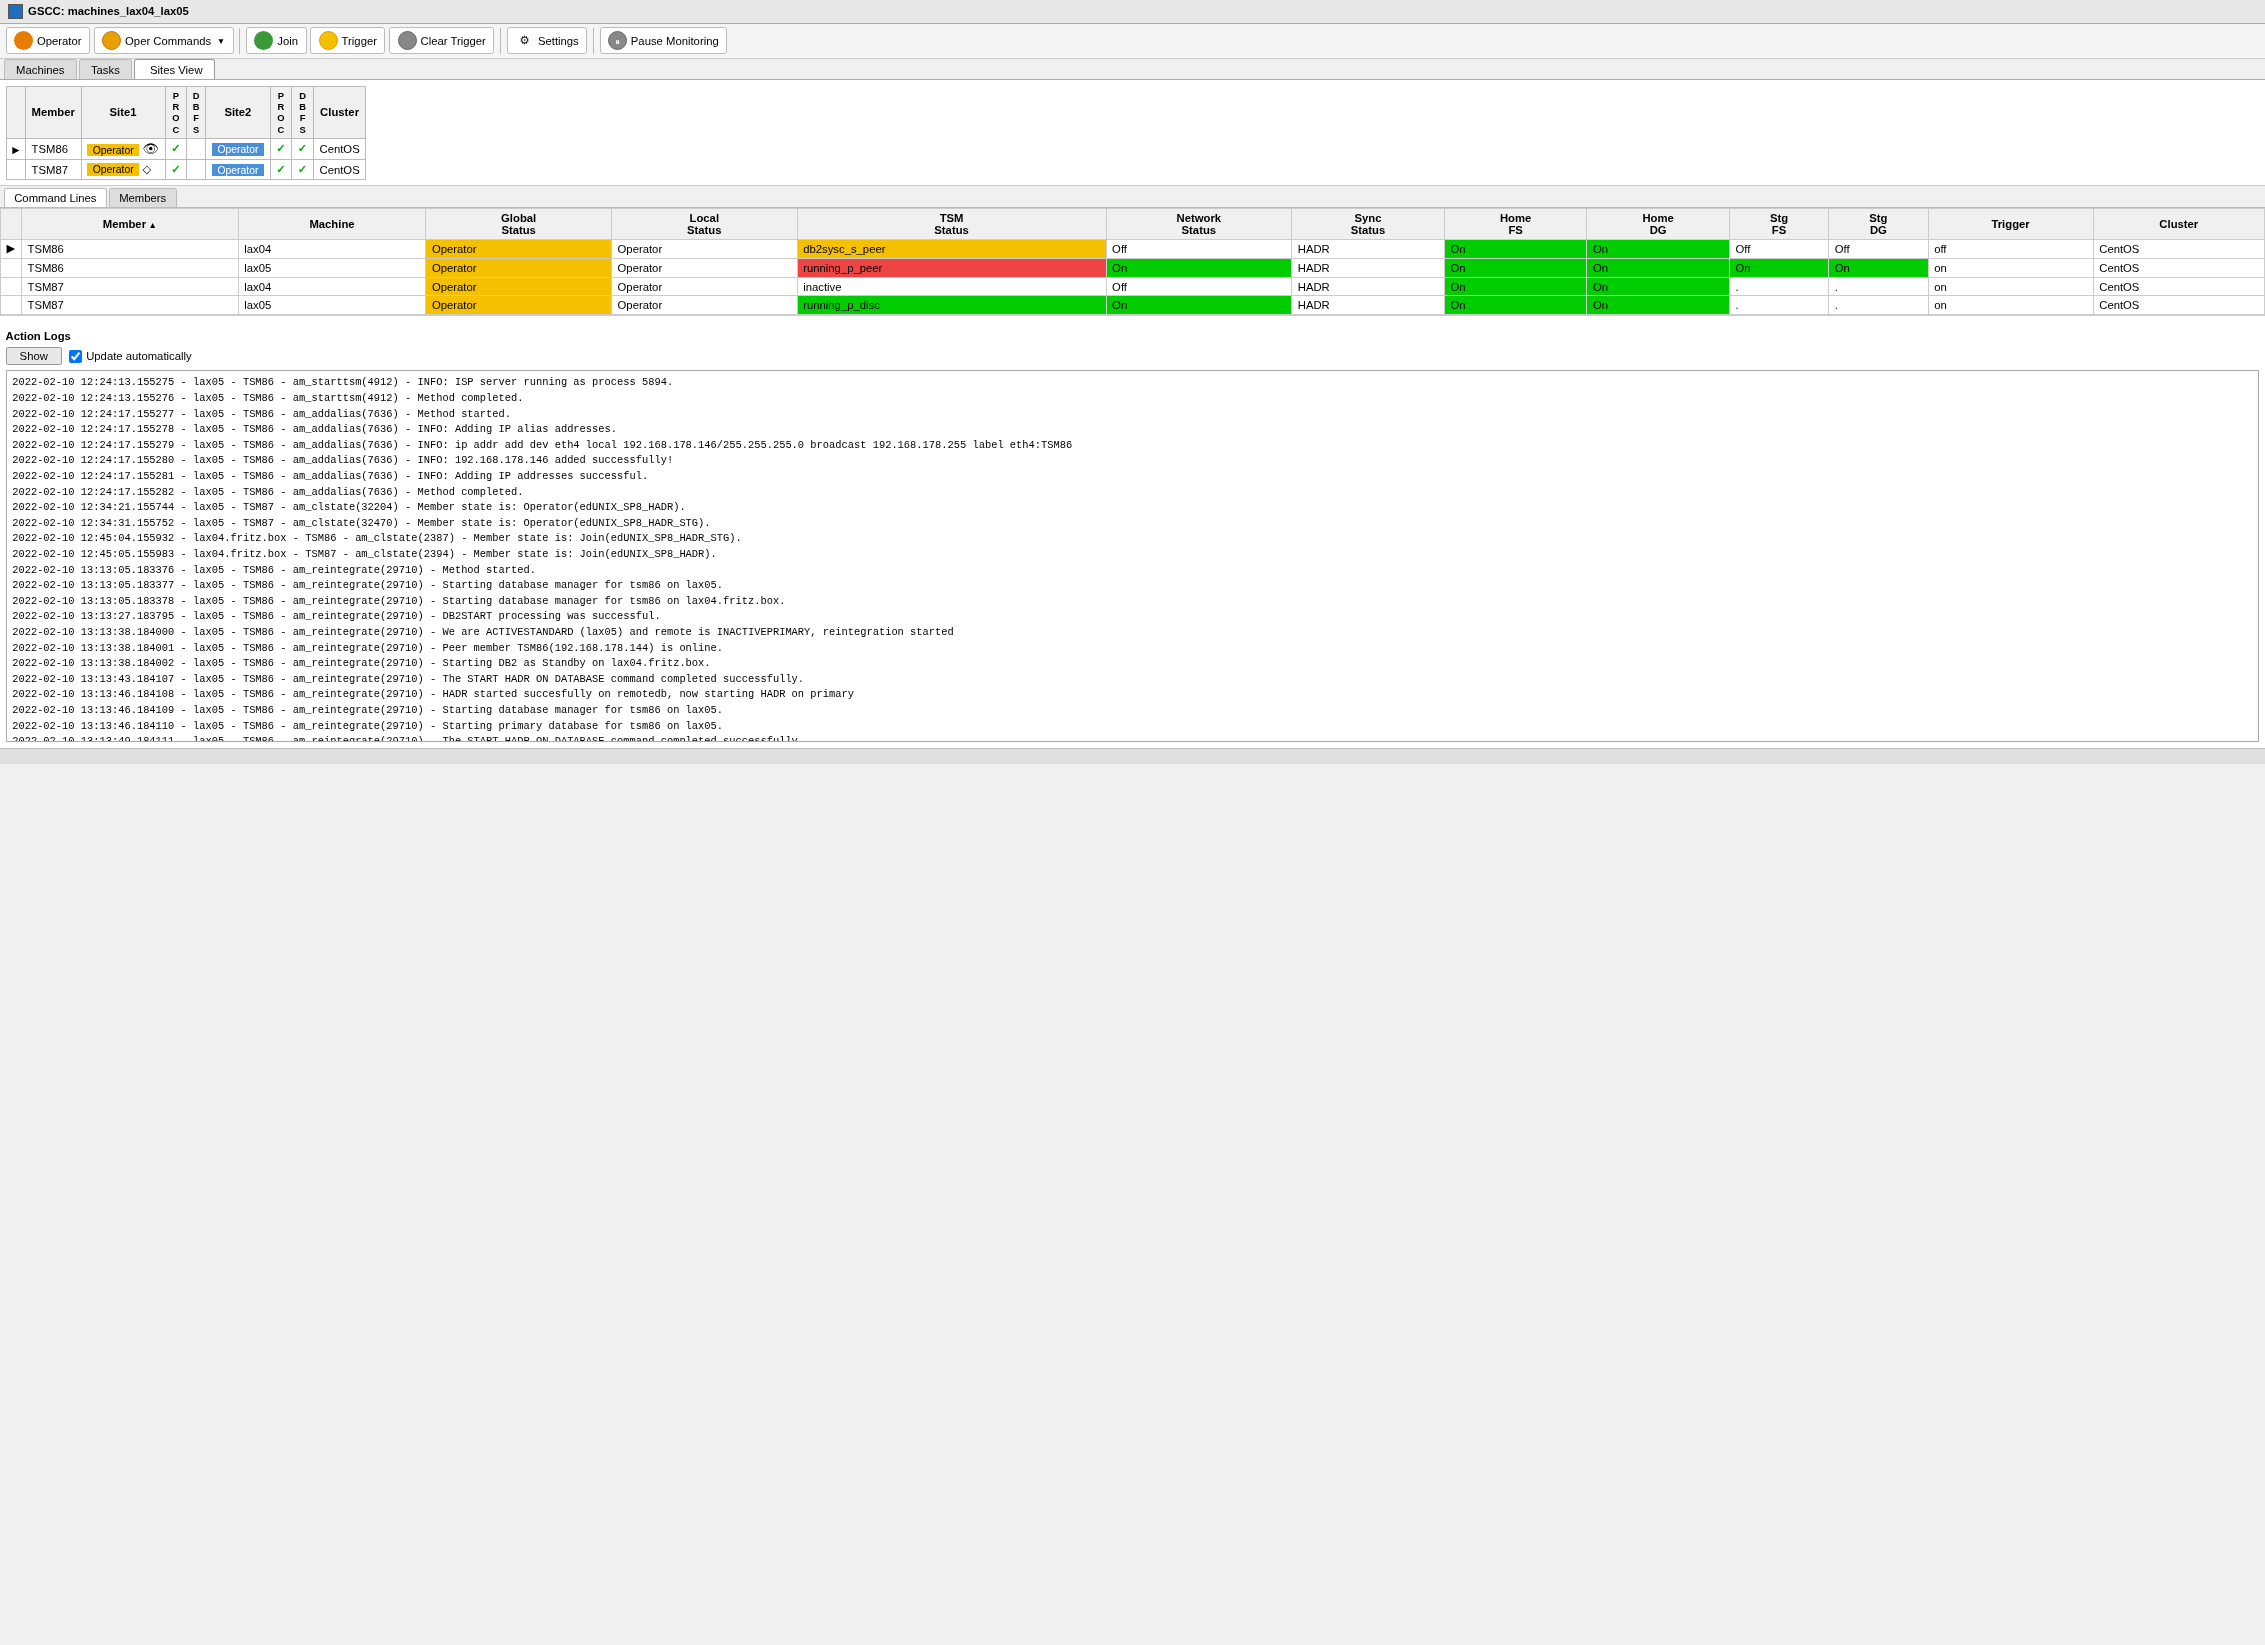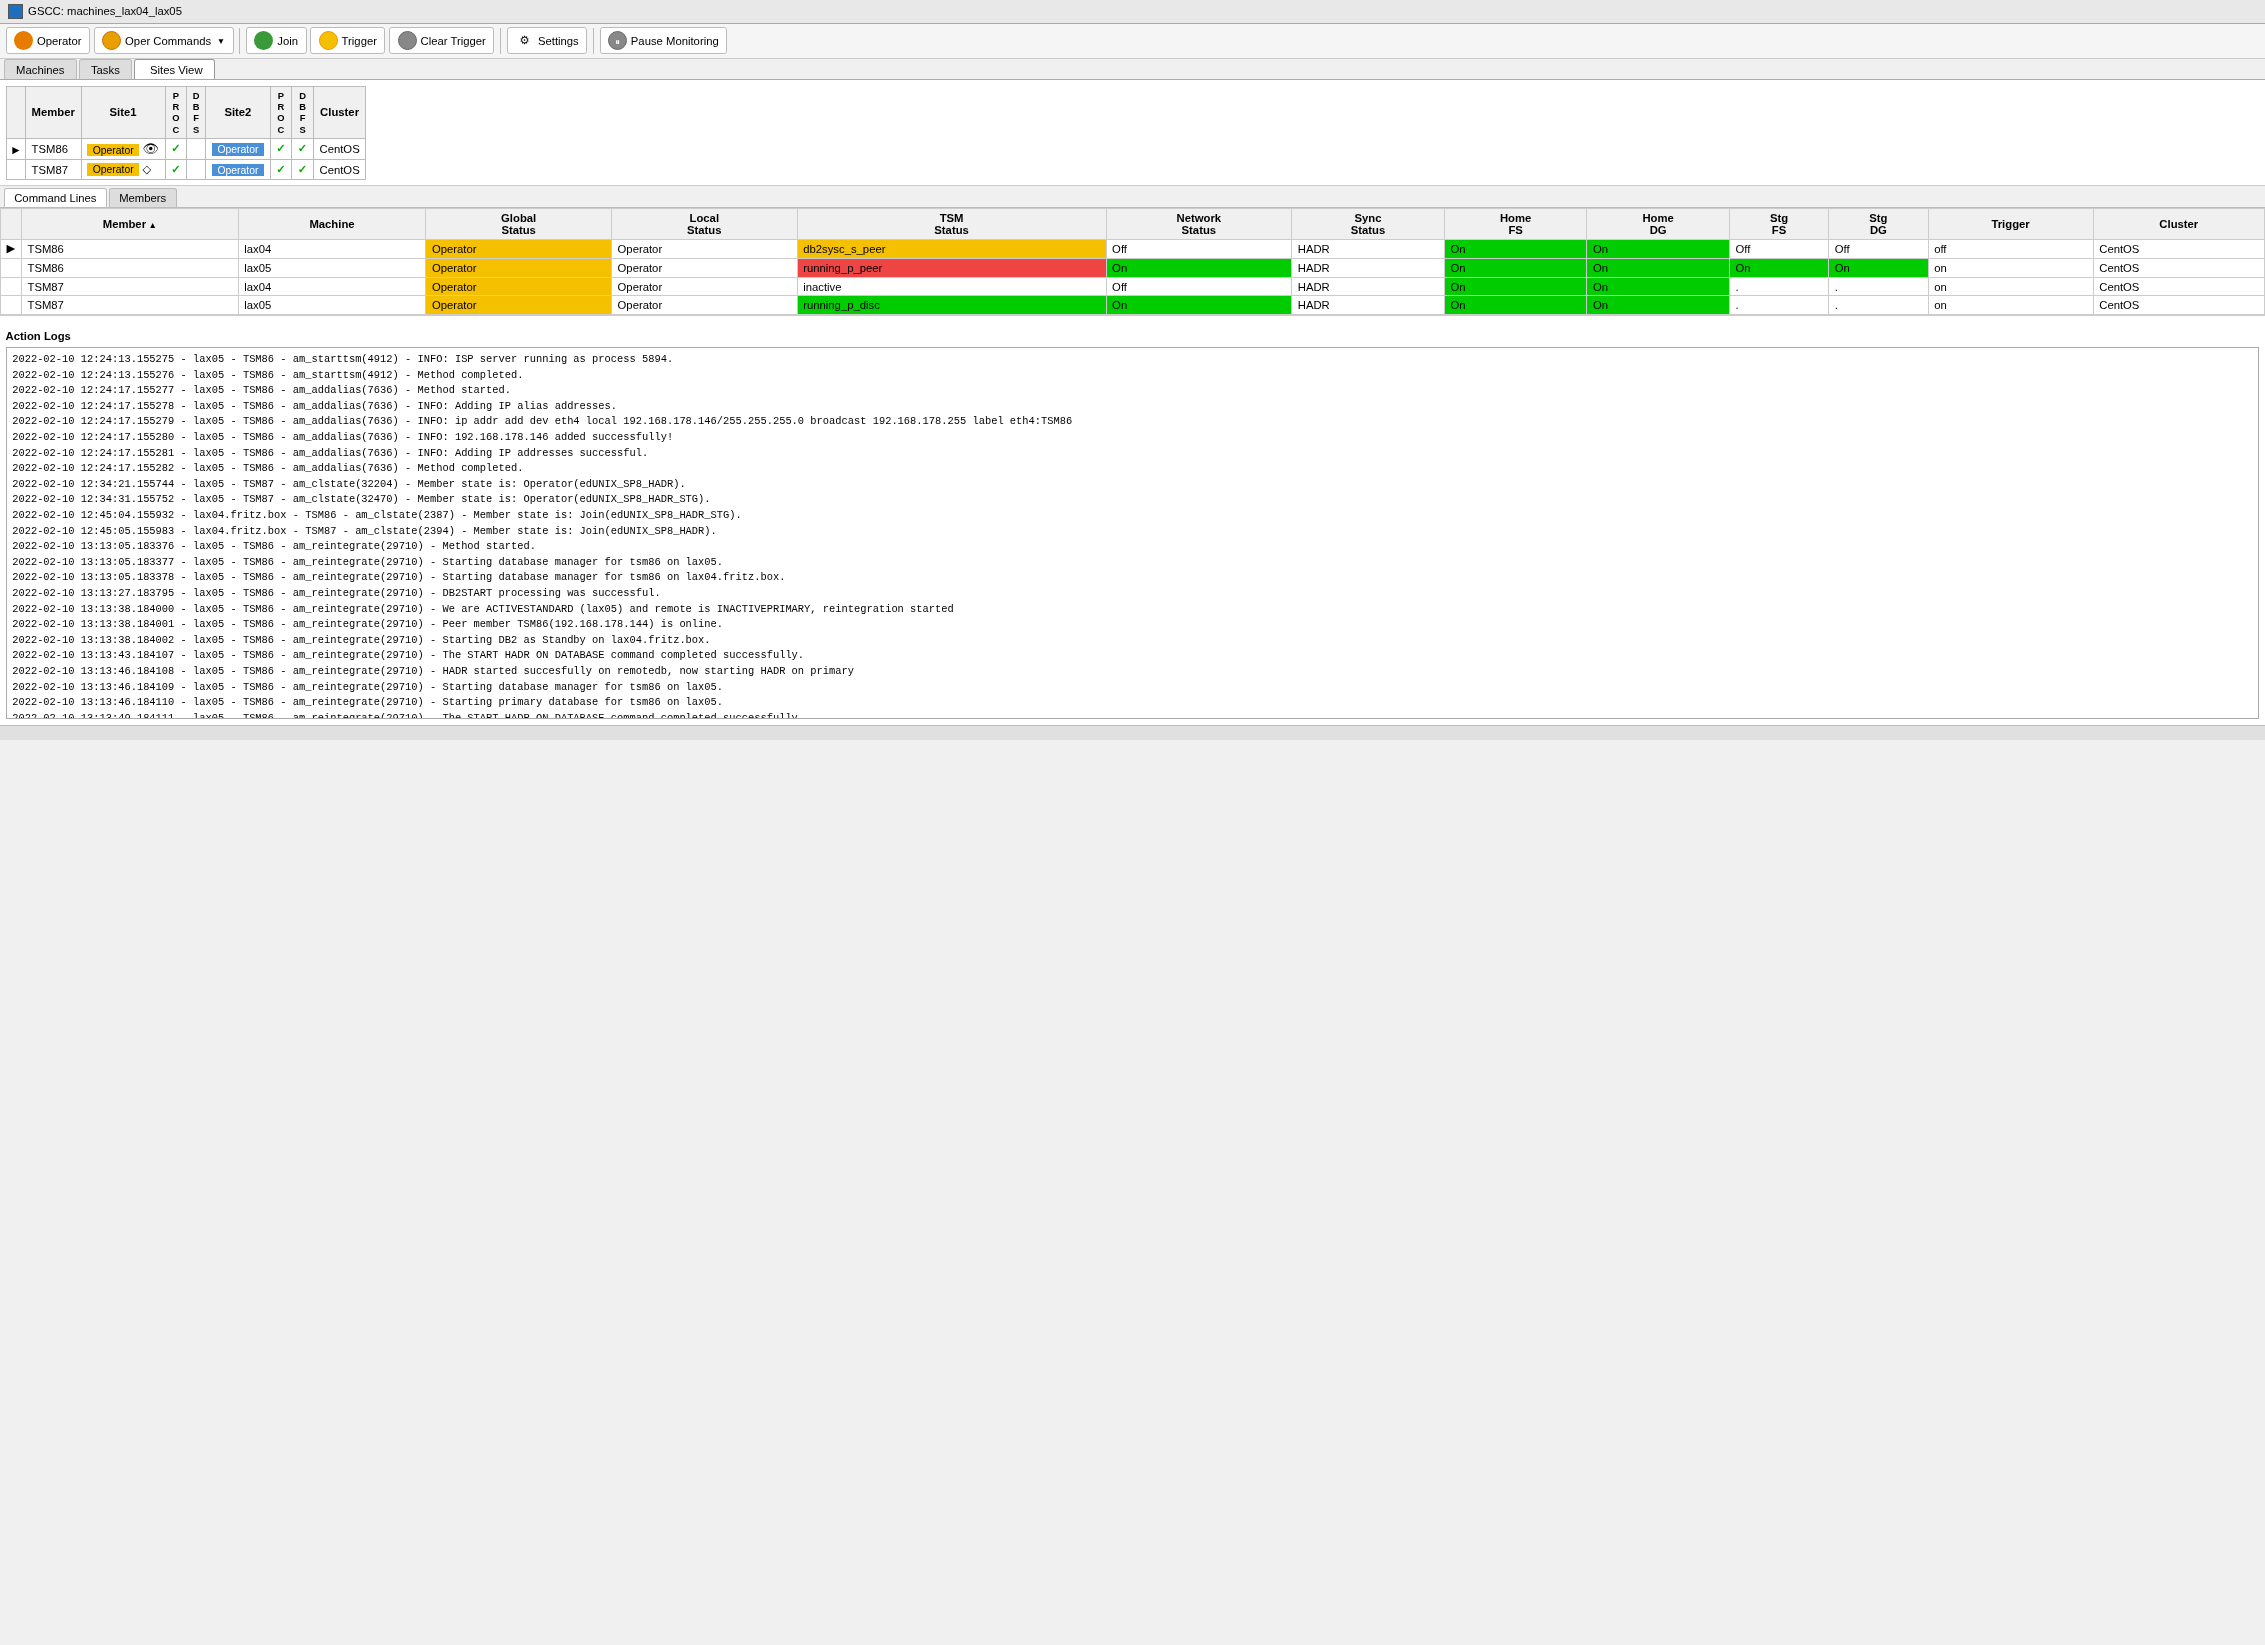--- a/index.html
+++ b/index.html
@@ -7,21 +7,21 @@
 
     
     #title-bar {
       background: #e8e8e8;
       border-bottom: 0.9px solid #aaa;
       padding: 3.8px 7.5px;
       display: flex;
       align-items: center;
       gap: 5.6px;
       font-size: 11.3px;
-      font-weight: normal;
+      font-weight: bold;
     }
     #title-bar .win-icon {
       width: 15px; height: 15px;
       background: #1e6fbf;
       display: inline-block;
       border: 0.9px solid #555;
     }
 
     
     #toolbar {
@@ -385,20 +385,27 @@
               <td>on</td>
               <td>CentOS</td>
             </tr>
           </tbody>
       </table>
     </div>
   </div>
 
   <div id="action-logs">
     <div id="action-logs-header">Action Logs</div>
+    <div id="logs-toolbar">
+      <button class="show-btn">Show</button>
+      <label class="checkbox-label">
+        <input type="checkbox" checked="" style="">
+        <span>Update automatically</span>
+      </label>
+    </div>
     <div id="log-content">2022-02-10 12:24:13.155275 - lax05 - TSM86 - am_starttsm(4912) - INFO: ISP server running as process 5894.
 2022-02-10 12:24:13.155276 - lax05 - TSM86 - am_starttsm(4912) - Method completed.
 2022-02-10 12:24:17.155277 - lax05 - TSM86 - am_addalias(7636) - Method started.
 2022-02-10 12:24:17.155278 - lax05 - TSM86 - am_addalias(7636) - INFO: Adding IP alias addresses.
 2022-02-10 12:24:17.155279 - lax05 - TSM86 - am_addalias(7636) - INFO: ip addr add dev eth4 local 192.168.178.146/255.255.255.0 broadcast 192.168.178.255 label eth4:TSM86
 2022-02-10 12:24:17.155280 - lax05 - TSM86 - am_addalias(7636) - INFO: 192.168.178.146 added successfully!
 2022-02-10 12:24:17.155281 - lax05 - TSM86 - am_addalias(7636) - INFO: Adding IP addresses successful.
 2022-02-10 12:24:17.155282 - lax05 - TSM86 - am_addalias(7636) - Method completed.
 2022-02-10 12:34:21.155744 - lax05 - TSM87 - am_clstate(32204) - Member state is: Operator(edUNIX_SP8_HADR).
 2022-02-10 12:34:31.155752 - lax05 - TSM87 - am_clstate(32470) - Member state is: Operator(edUNIX_SP8_HADR_STG).

